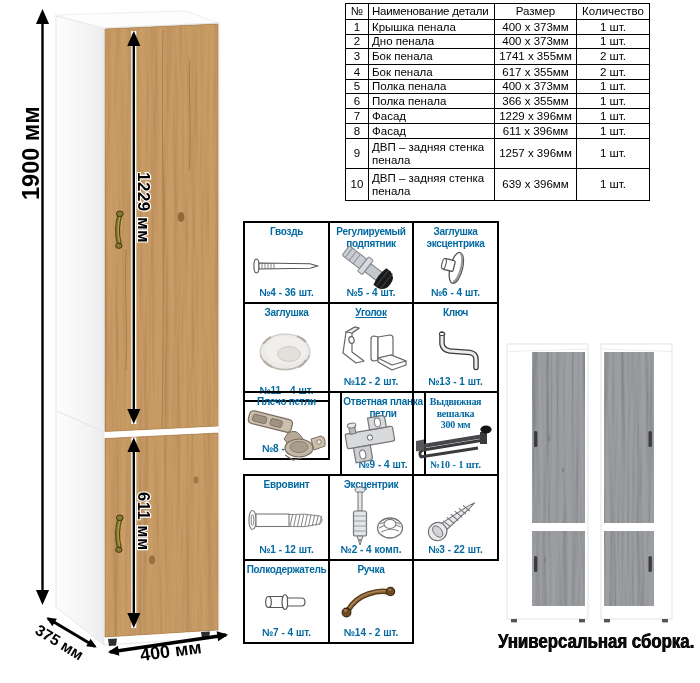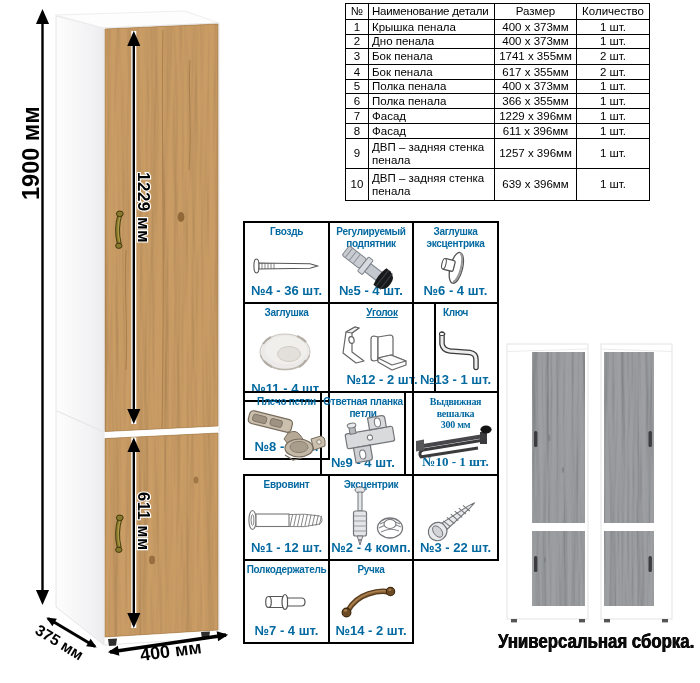--- a/index.html
+++ b/index.html
@@ -3,21 +3,21 @@
 <meta charset="utf-8">
 <style>
   html,body{margin:0;padding:0;}
   body{width:700px;height:683px;background:#fff;font-family:"Liberation Sans",sans-serif;position:relative;overflow:hidden;}
   .abs{position:absolute;}
   table.parts{border-collapse:collapse;table-layout:fixed;font-size:11.5px;color:#000;}
   table.parts td{border:1.5px solid #000;padding:0 3px;line-height:12.5px;overflow:hidden;}
   td.c{text-align:center;padding:0 1px;}
   .hw{position:absolute;border:2px solid #000;box-sizing:border-box;background:transparent;text-align:center;color:#0369a1;}
   .hw .t{font-weight:bold;font-size:10px;line-height:11.5px;padding-top:3px;letter-spacing:-0.3px;}
-  .hw .n{font-weight:bold;font-size:13px;position:absolute;bottom:4px;left:0;right:0;}
+  .hw .n{font-weight:bold;font-size:10px;position:absolute;bottom:4px;left:0;right:0;}
 </style>
 </head>
 <body>
 
 <svg class="abs" style="left:0;top:0" width="250" height="683" viewBox="0 0 250 683">
 <defs>
 <filter id="wa" x="-2%" y="-2%" width="104%" height="104%">
  <feTurbulence type="fractalNoise" baseFrequency="0.105 0.004" numOctaves="4" seed="9" result="n"></feTurbulence>
  <feDiffuseLighting in="n" lighting-color="#cc9e66" surfaceScale="1.6" diffuseConstant="1.05" result="l">
    <feDistantLight azimuth="45" elevation="62"></feDistantLight>
@@ -190,36 +190,36 @@
 <div class="hw" style="left:412px;top:221px;width:87px;height:83px;">
     <div class="t">Заглушка эксцентрика</div>
     <div class="n">№6 - 4 шт.</div>
   </div>
 
 <div class="hw" style="left:243px;top:302px;width:87px;height:100px;">
     <div class="t">Заглушка</div>
     <div class="n">№11 - 4 шт.</div>
   </div>
 
-<div class="hw" style="left:328px;top:302px;width:108px;height:91px;text-decoration:underline;">
+<div class="hw" style="left:328px;top:302px;width:86px;height:91px;text-decoration:underline;">
     <div class="t">Уголок</div>
     <div class="n">№12 - 2 шт.</div>
   </div>
 
 <div class="hw" style="left:412px;top:302px;width:87px;height:91px;">
     <div class="t">Ключ</div>
     <div class="n">№13 - 1 шт.</div>
   </div>
 
 <div class="hw" style="left:243px;top:391px;width:87px;height:69px;">
     <div class="t">Плечо петли</div>
     <div class="n">№8 - 4 шт.</div>
   </div>
 
-<div class="hw" style="left:320px;top:391px;width:86px;height:85px;">
+<div class="hw" style="left:340px;top:391px;width:86px;height:85px;">
     <div class="t">Ответная планка<br>петли</div>
     <div class="n">№9 - 4 шт.</div>
   </div>
 
 <div class="hw" style="left:412px;top:391px;width:87px;height:85px;font-family:Liberation Serif, serif;">
     <div class="t">Выдвижная вешалка<br>300 мм</div>
     <div class="n">№10 - 1 шт.</div>
   </div>
 
 <div class="hw" style="left:243px;top:474px;width:87px;height:87px;">

